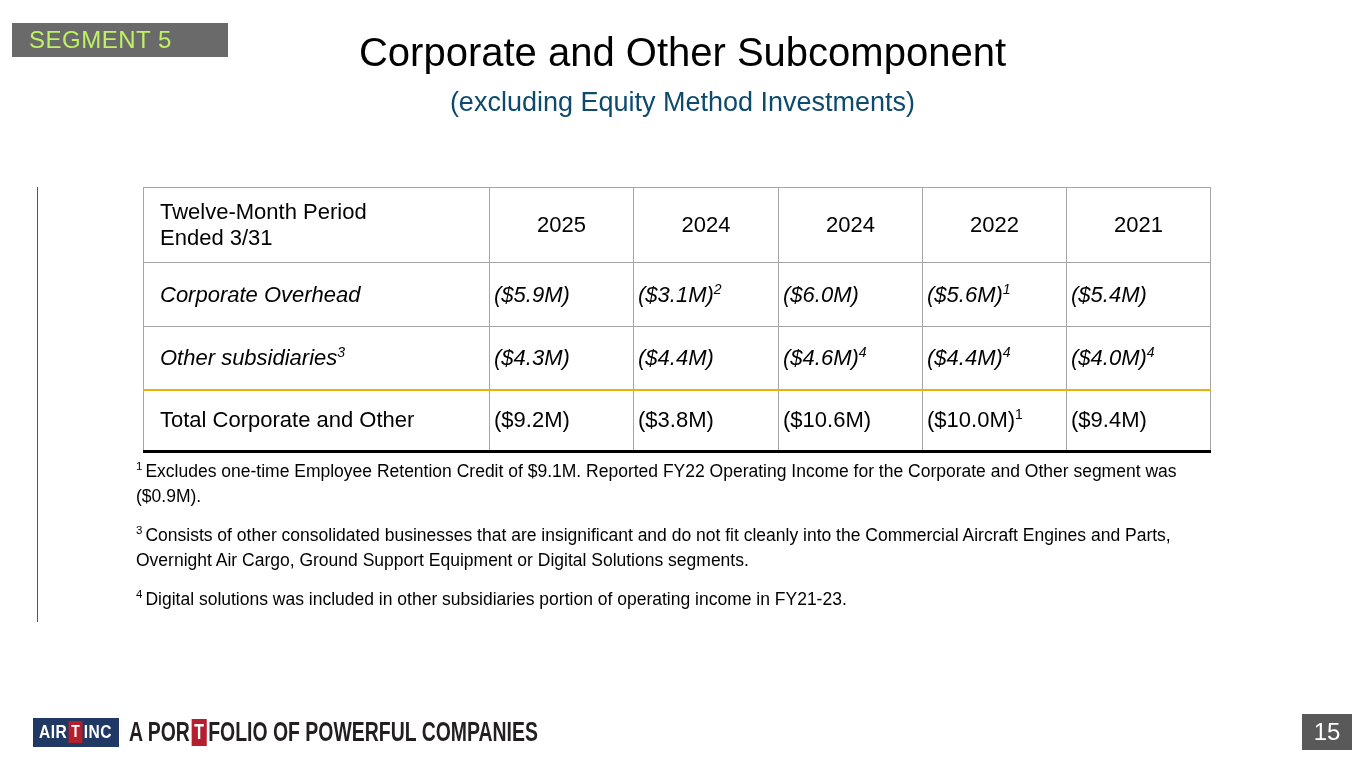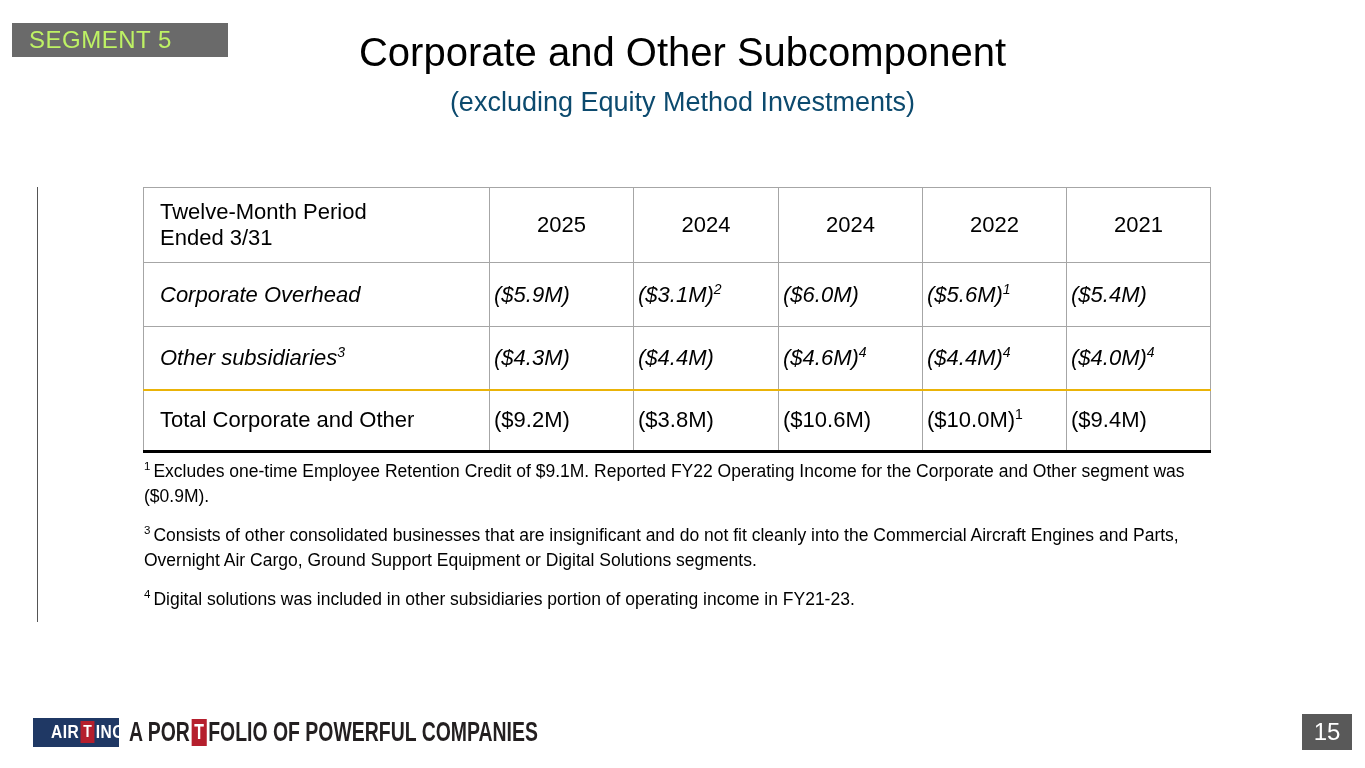--- a/index.html
+++ b/index.html
@@ -84,21 +84,21 @@
   tr.total  { height: 62px; }
   tr.total td {
     border-top: 2px solid #eab308;
     border-bottom: 3px solid #000000;
   }
   sup { font-size: 14px; line-height: 0; }
 
   
   .footnotes {
     position: absolute;
-    left: 144px; top: 459px;
+    left: 136px; top: 459px;
     width: 1078px;
     font-size: 17.5px;
     line-height: 25px;
     color: #000000;
   }
   .footnote { margin-bottom: 14px; }
   .footnote sup { font-size: 11.5px; margin-right: 3px; }
 
   
   .footer {
@@ -108,21 +108,21 @@
     align-items: center;
     height: 30px;
   }
   .airt-logo {
     background: #1f3864;
     height: 29px;
     width: 86px;
     display: flex;
     align-items: center;
     overflow: hidden;
-    padding-left: 18px;
+    padding-left: 6px;
   }
   .airt-inner {
     display: flex;
     align-items: center;
     gap: 2px;
     transform: scaleX(0.82);
     transform-origin: left center;
     white-space: nowrap;
   }
   .airt-inner .w {

